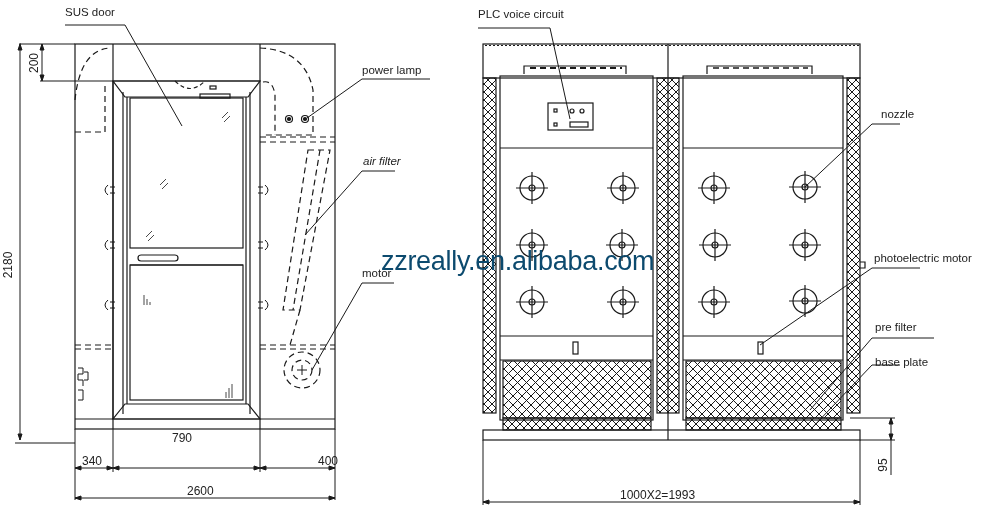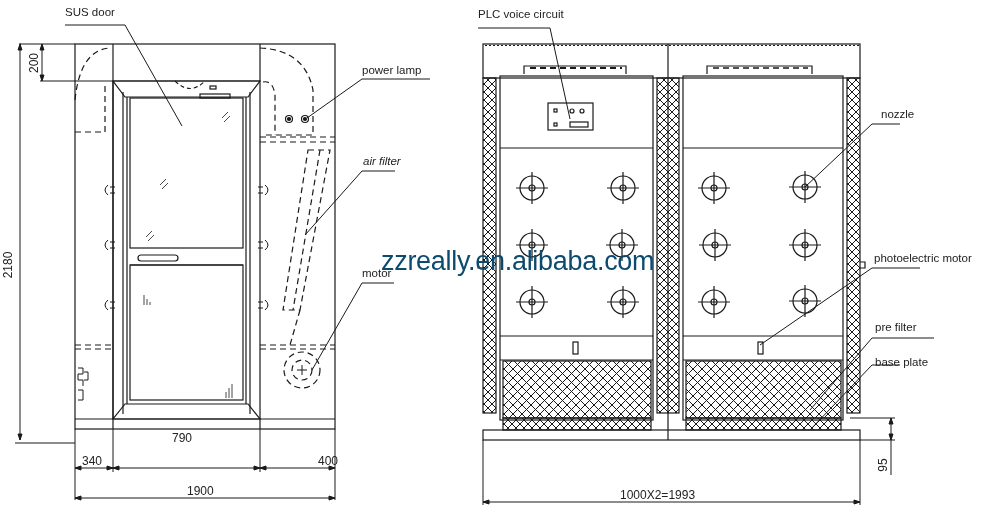--- a/index.html
+++ b/index.html
@@ -265,17 +265,17 @@
 <div class="lbl" style="left:873px;top:108px;padding-left:8px;">nozzle</div>
 <div class="lbl" style="left:874px;top:252px;">photoelectric motor</div>
 <div class="lbl" style="left:875px;top:321px;">pre filter</div>
 <div class="lbl" style="left:875px;top:356px;">base plate</div>
 
 <div class="dim vert" style="left:16px;top:56px;width:36px;text-align:center;">200</div>
 <div class="dim vert" style="left:-10px;top:258px;width:36px;text-align:center;">2180</div>
 <div class="dim" style="left:82px;top:454px;">340</div>
 <div class="dim" style="left:172px;top:431px;">790</div>
 <div class="dim" style="left:275px;top:454px;margin-left:43px;">400</div>
-<div class="dim" style="left:187px;top:484px;">1900</div>
+<div class="dim" style="left:187px;top:484px;">2600</div>
 <div class="dim vert" style="left:868px;top:458px;width:30px;text-align:center;">95</div>
 <div class="dim" style="left:620px;top:488px;">1000X2=1993</div>
 
 <div class="wm" style="left:381px;top:246px;">zzreally.en.alibaba.com</div>
 
 </body></html>

